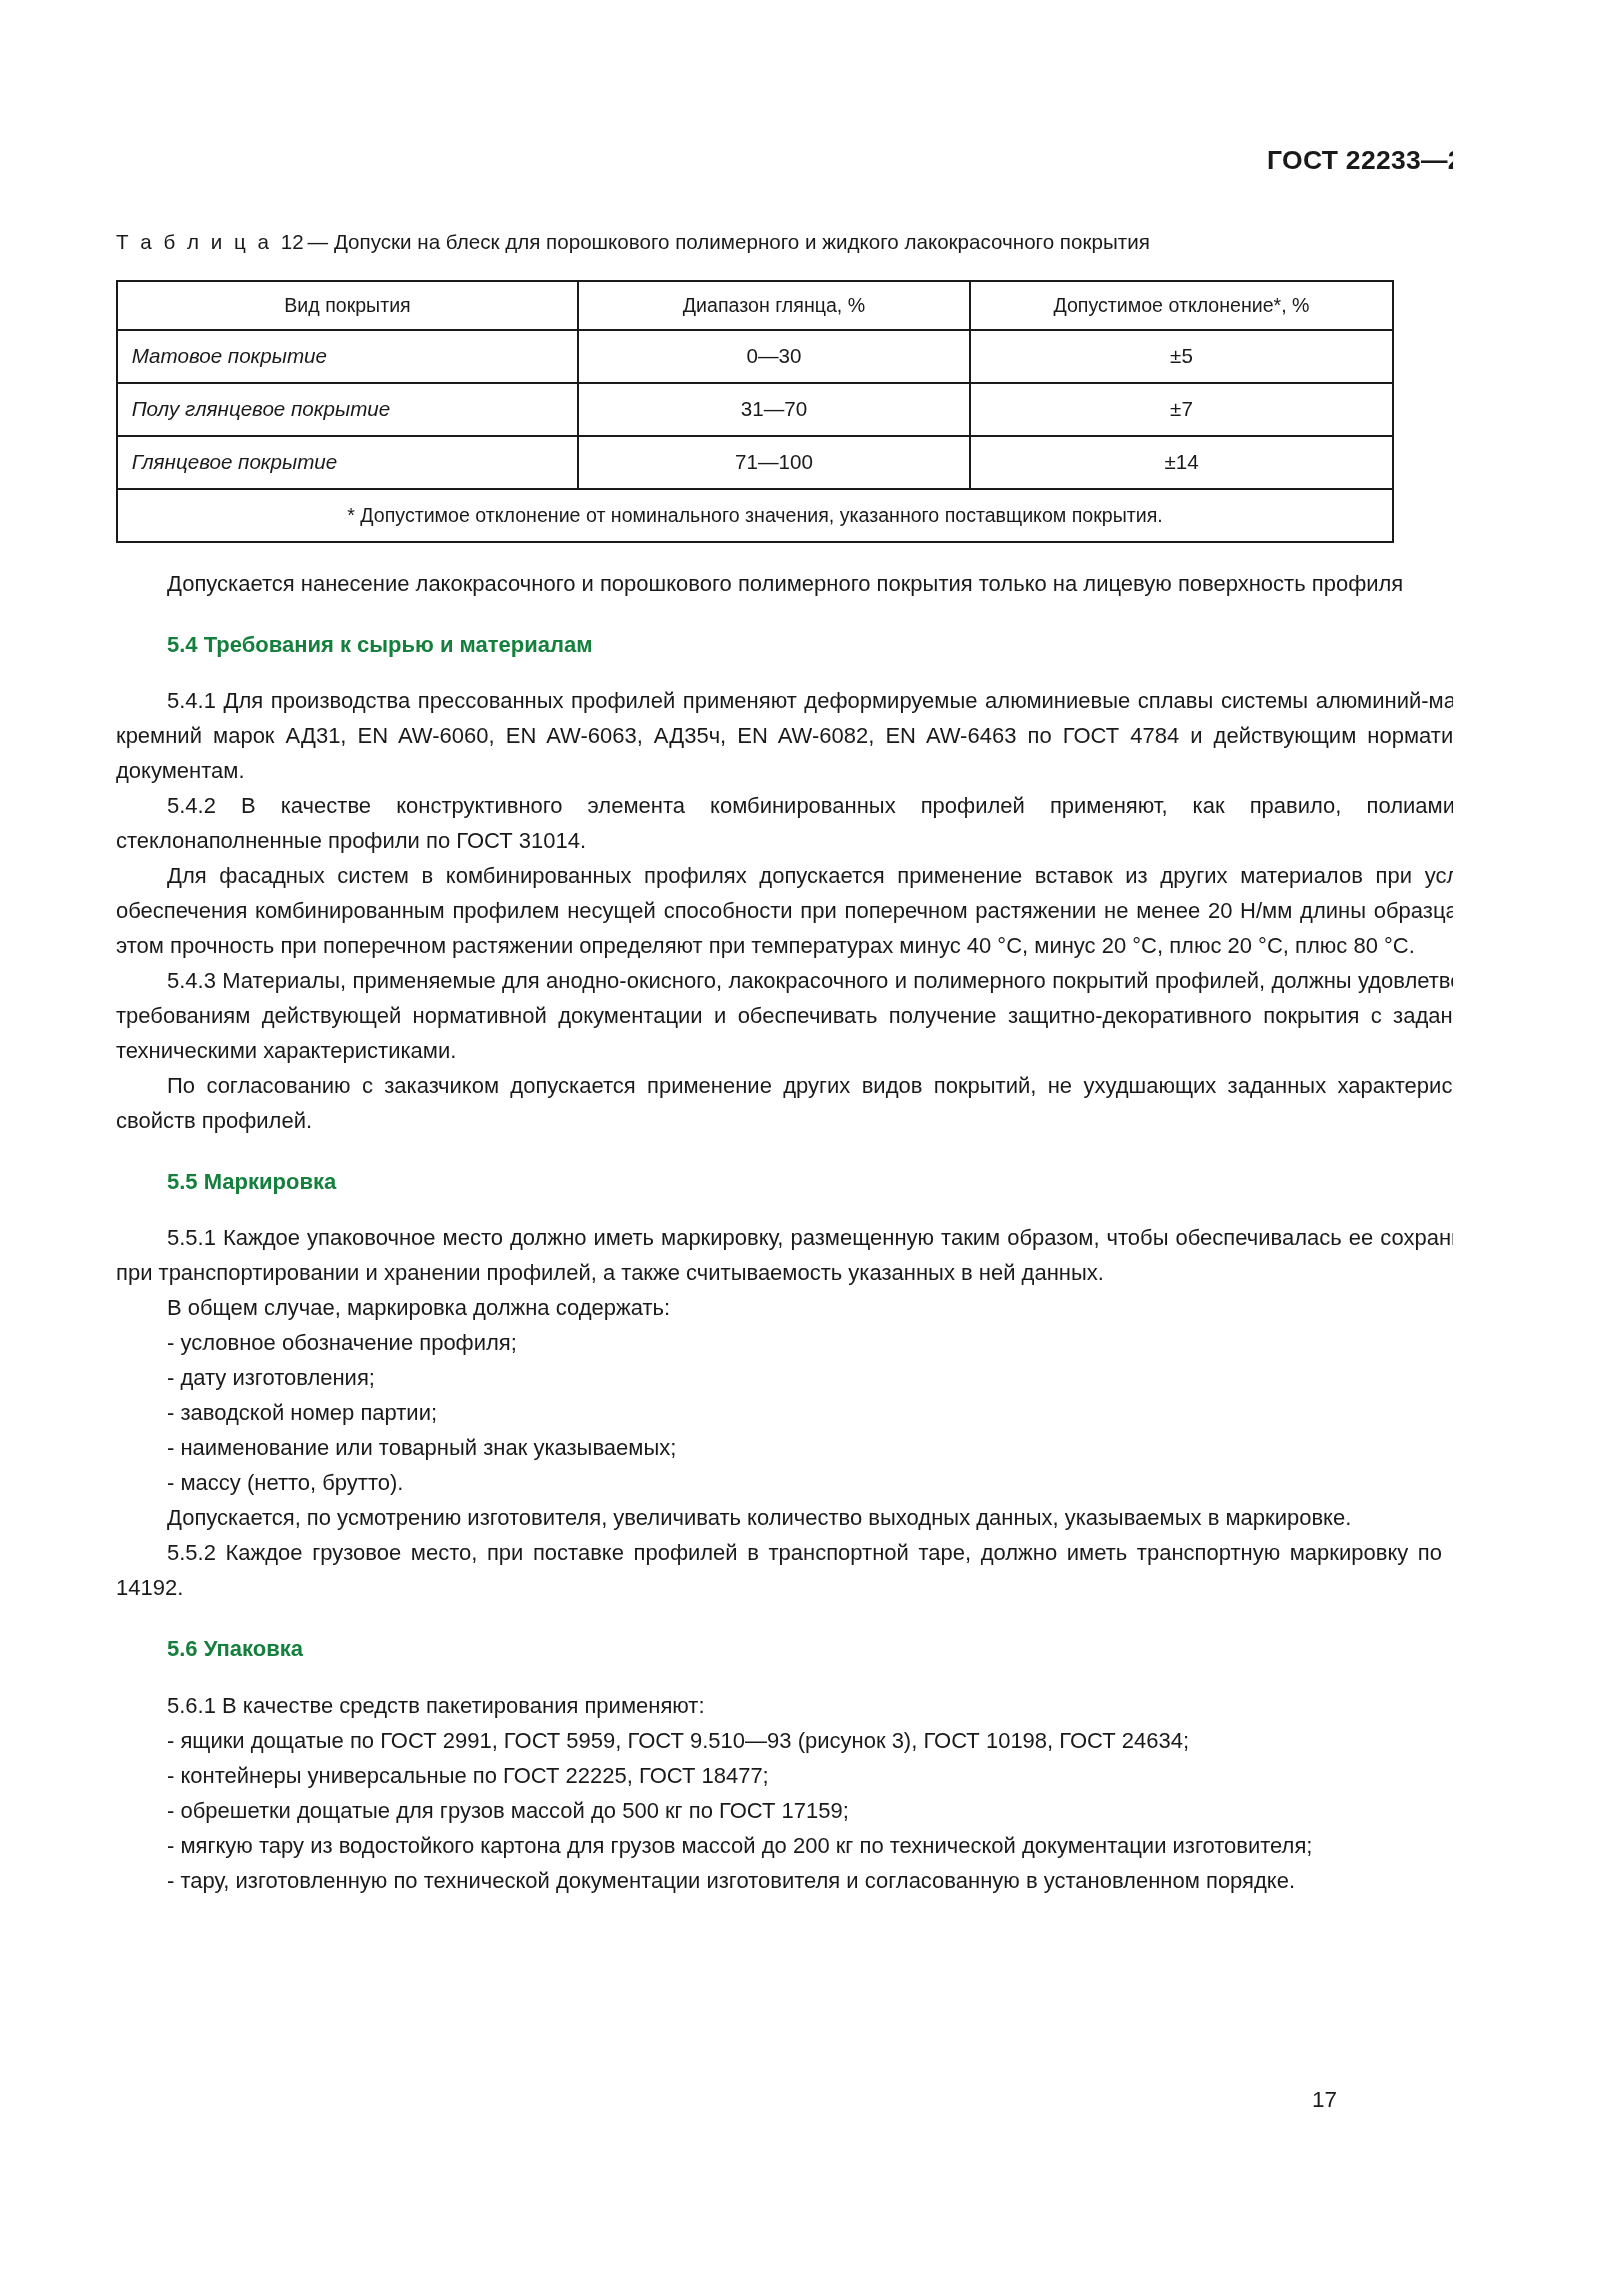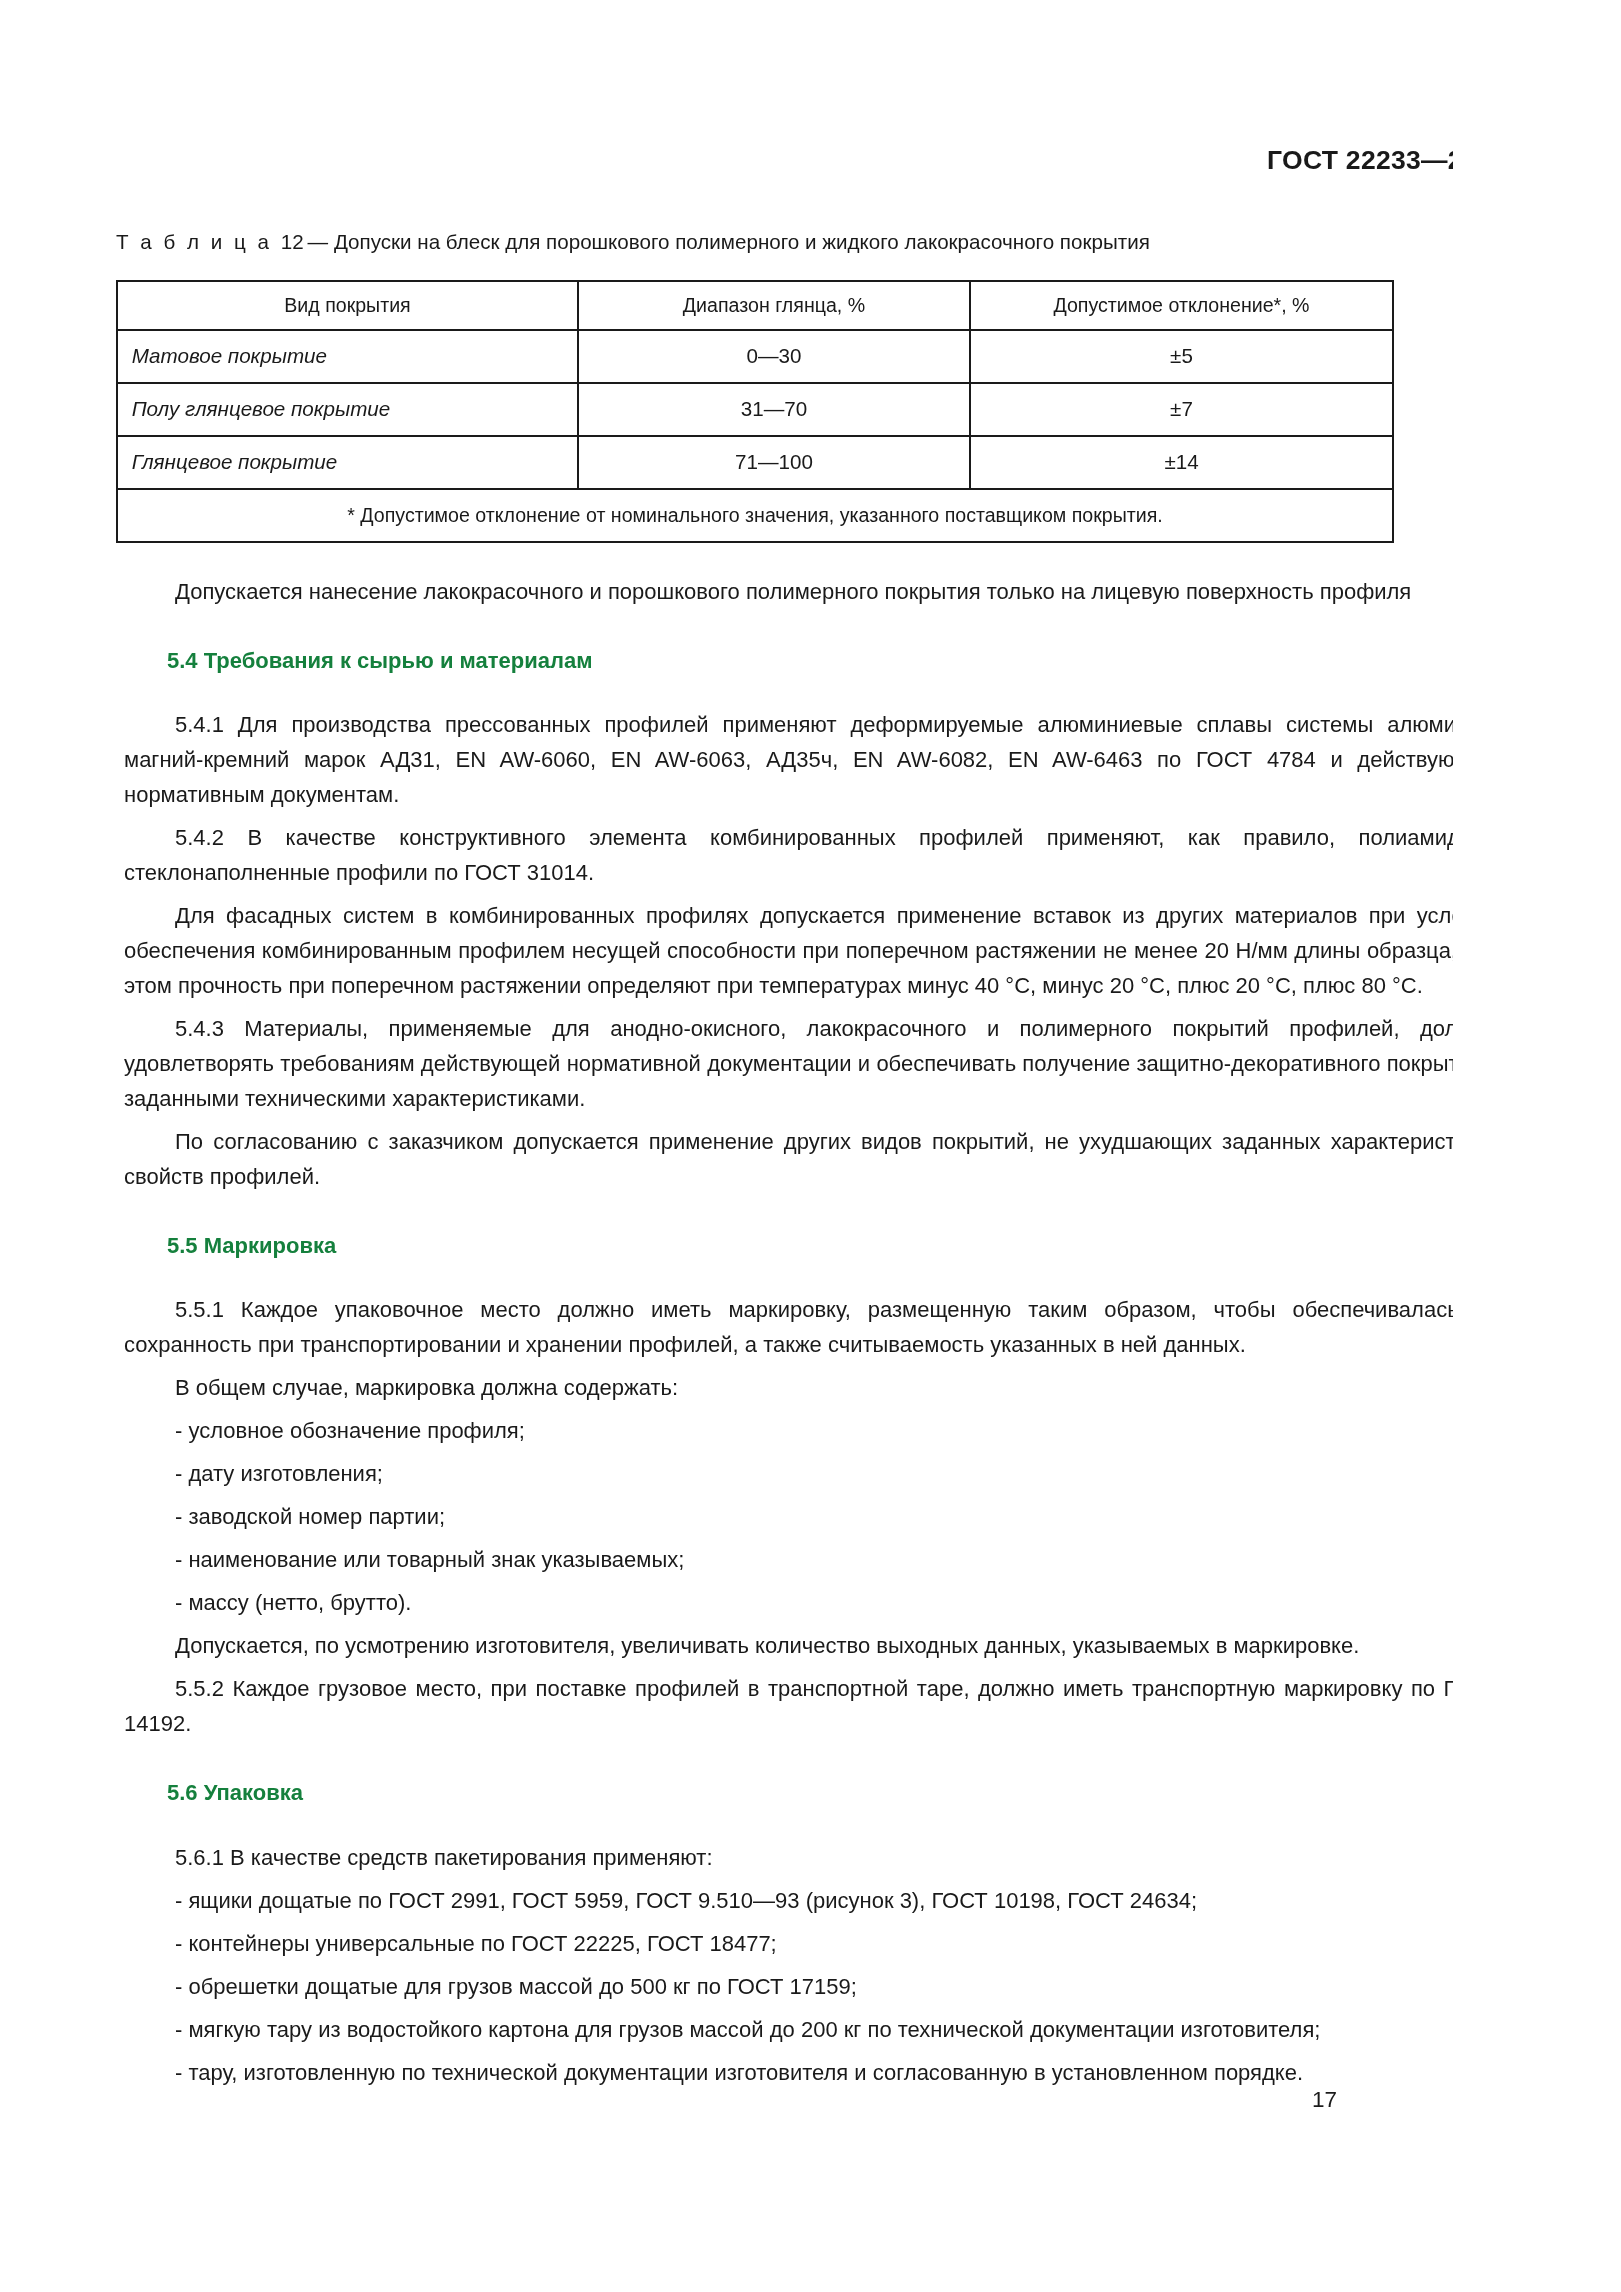--- a/index.html
+++ b/index.html
@@ -89,21 +89,21 @@
   .col-w3 { width: 423px; }
   tr.footnote-row td {
     height: 51px;
     text-align: center;
     font-size: 19.6px;
     padding: 0 17.6px;
   }
 
   
   p.para {
-    margin: 8px;
+    margin: 0;
     font-size: 22px;
     line-height: 35px;
     text-align: justify;
     text-justify: inter-word;
     color: #1a1a1a;
   }
   p.indent { text-indent: 51px; }
   p.listline {
     text-indent: 51px;
     text-align: left;

